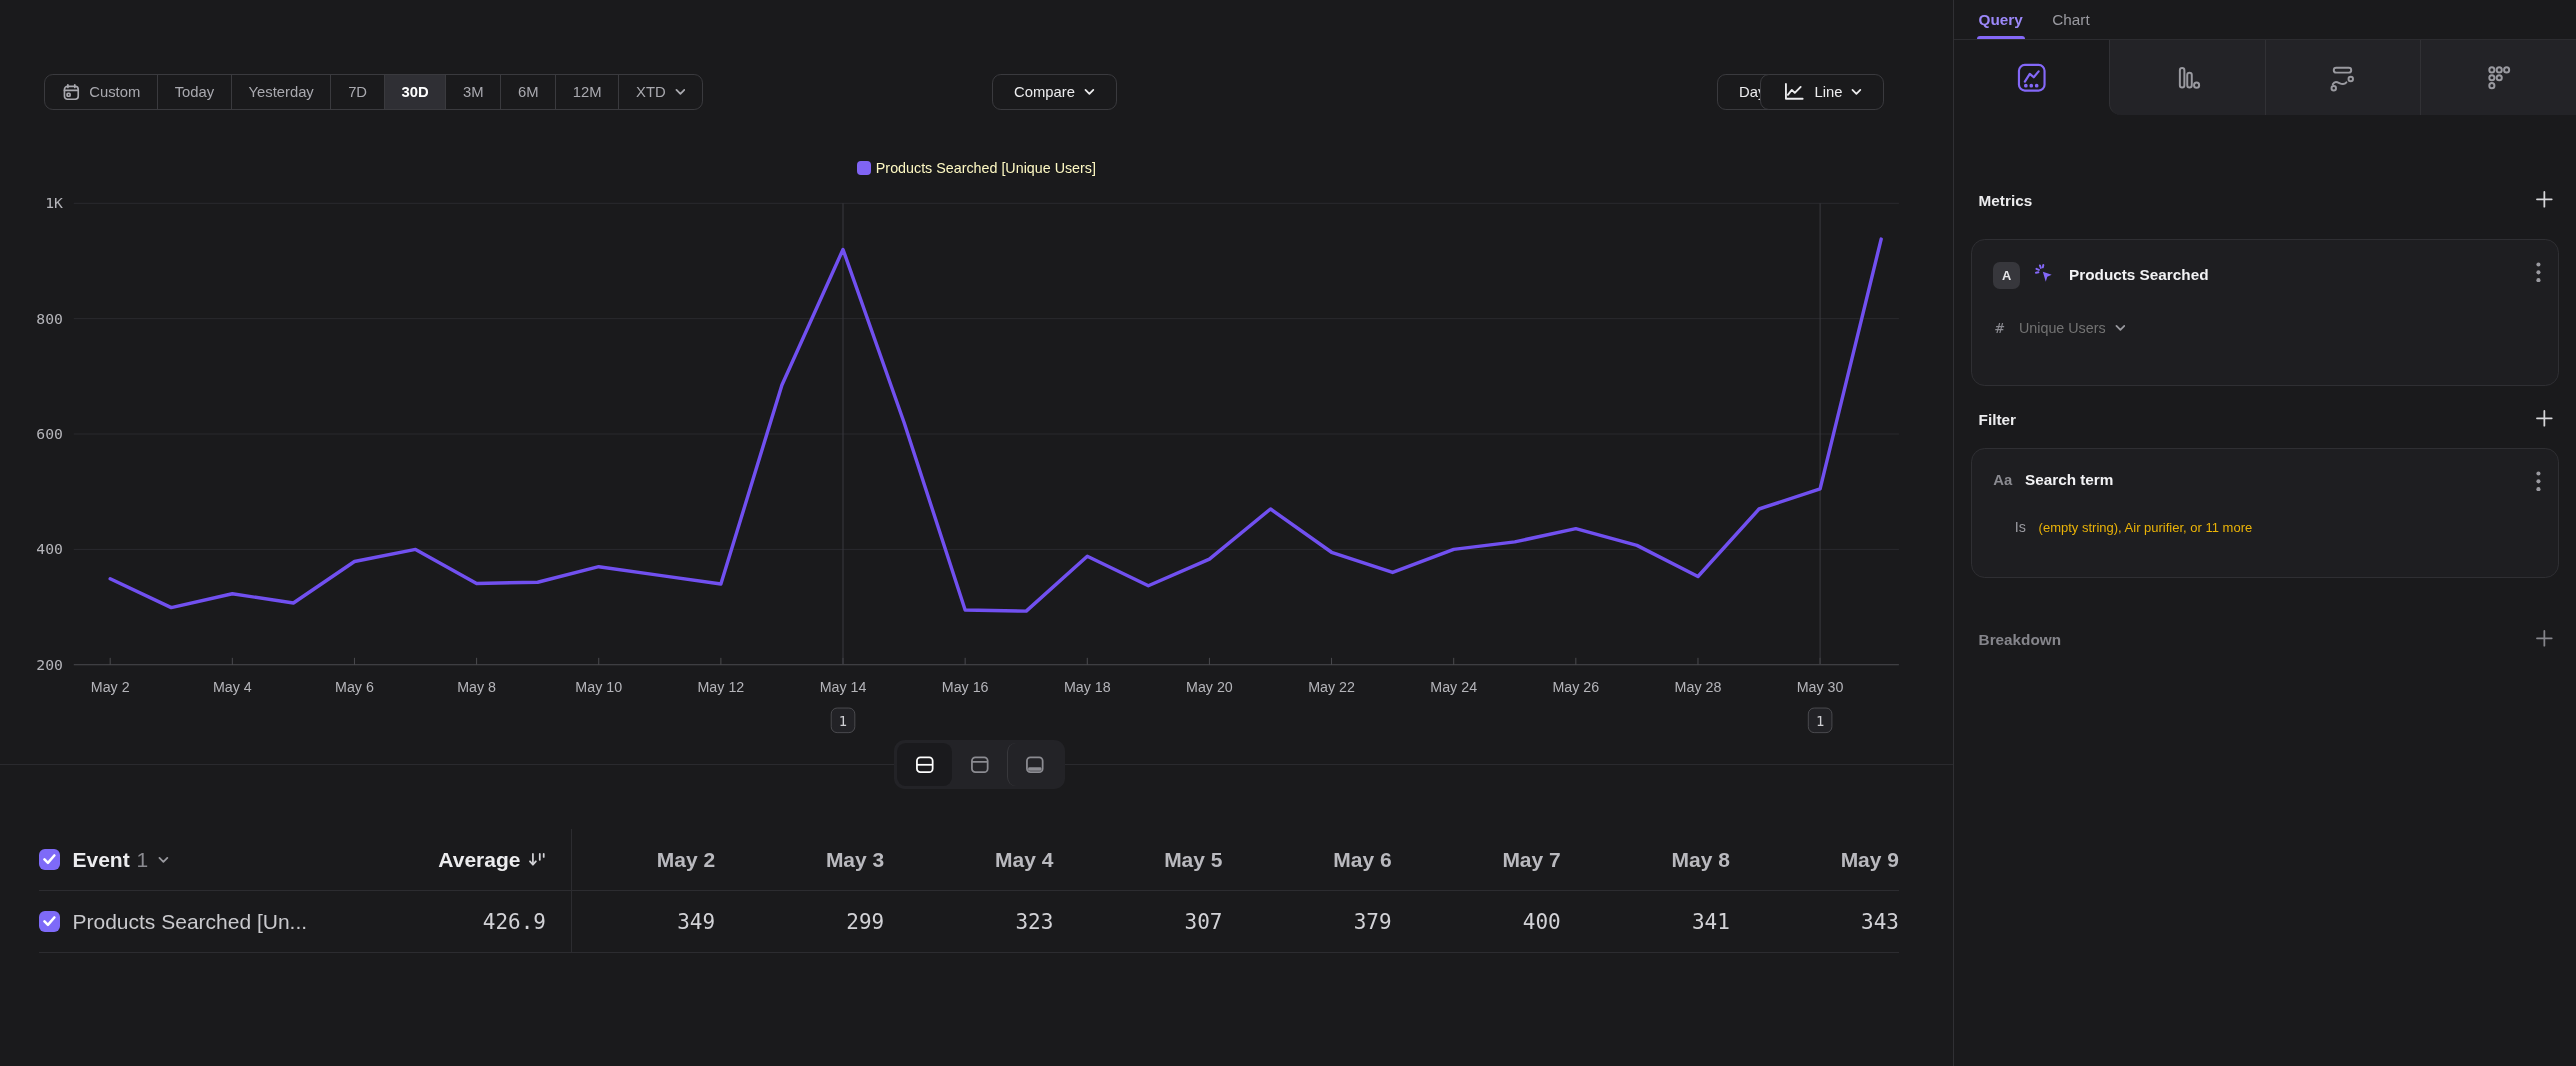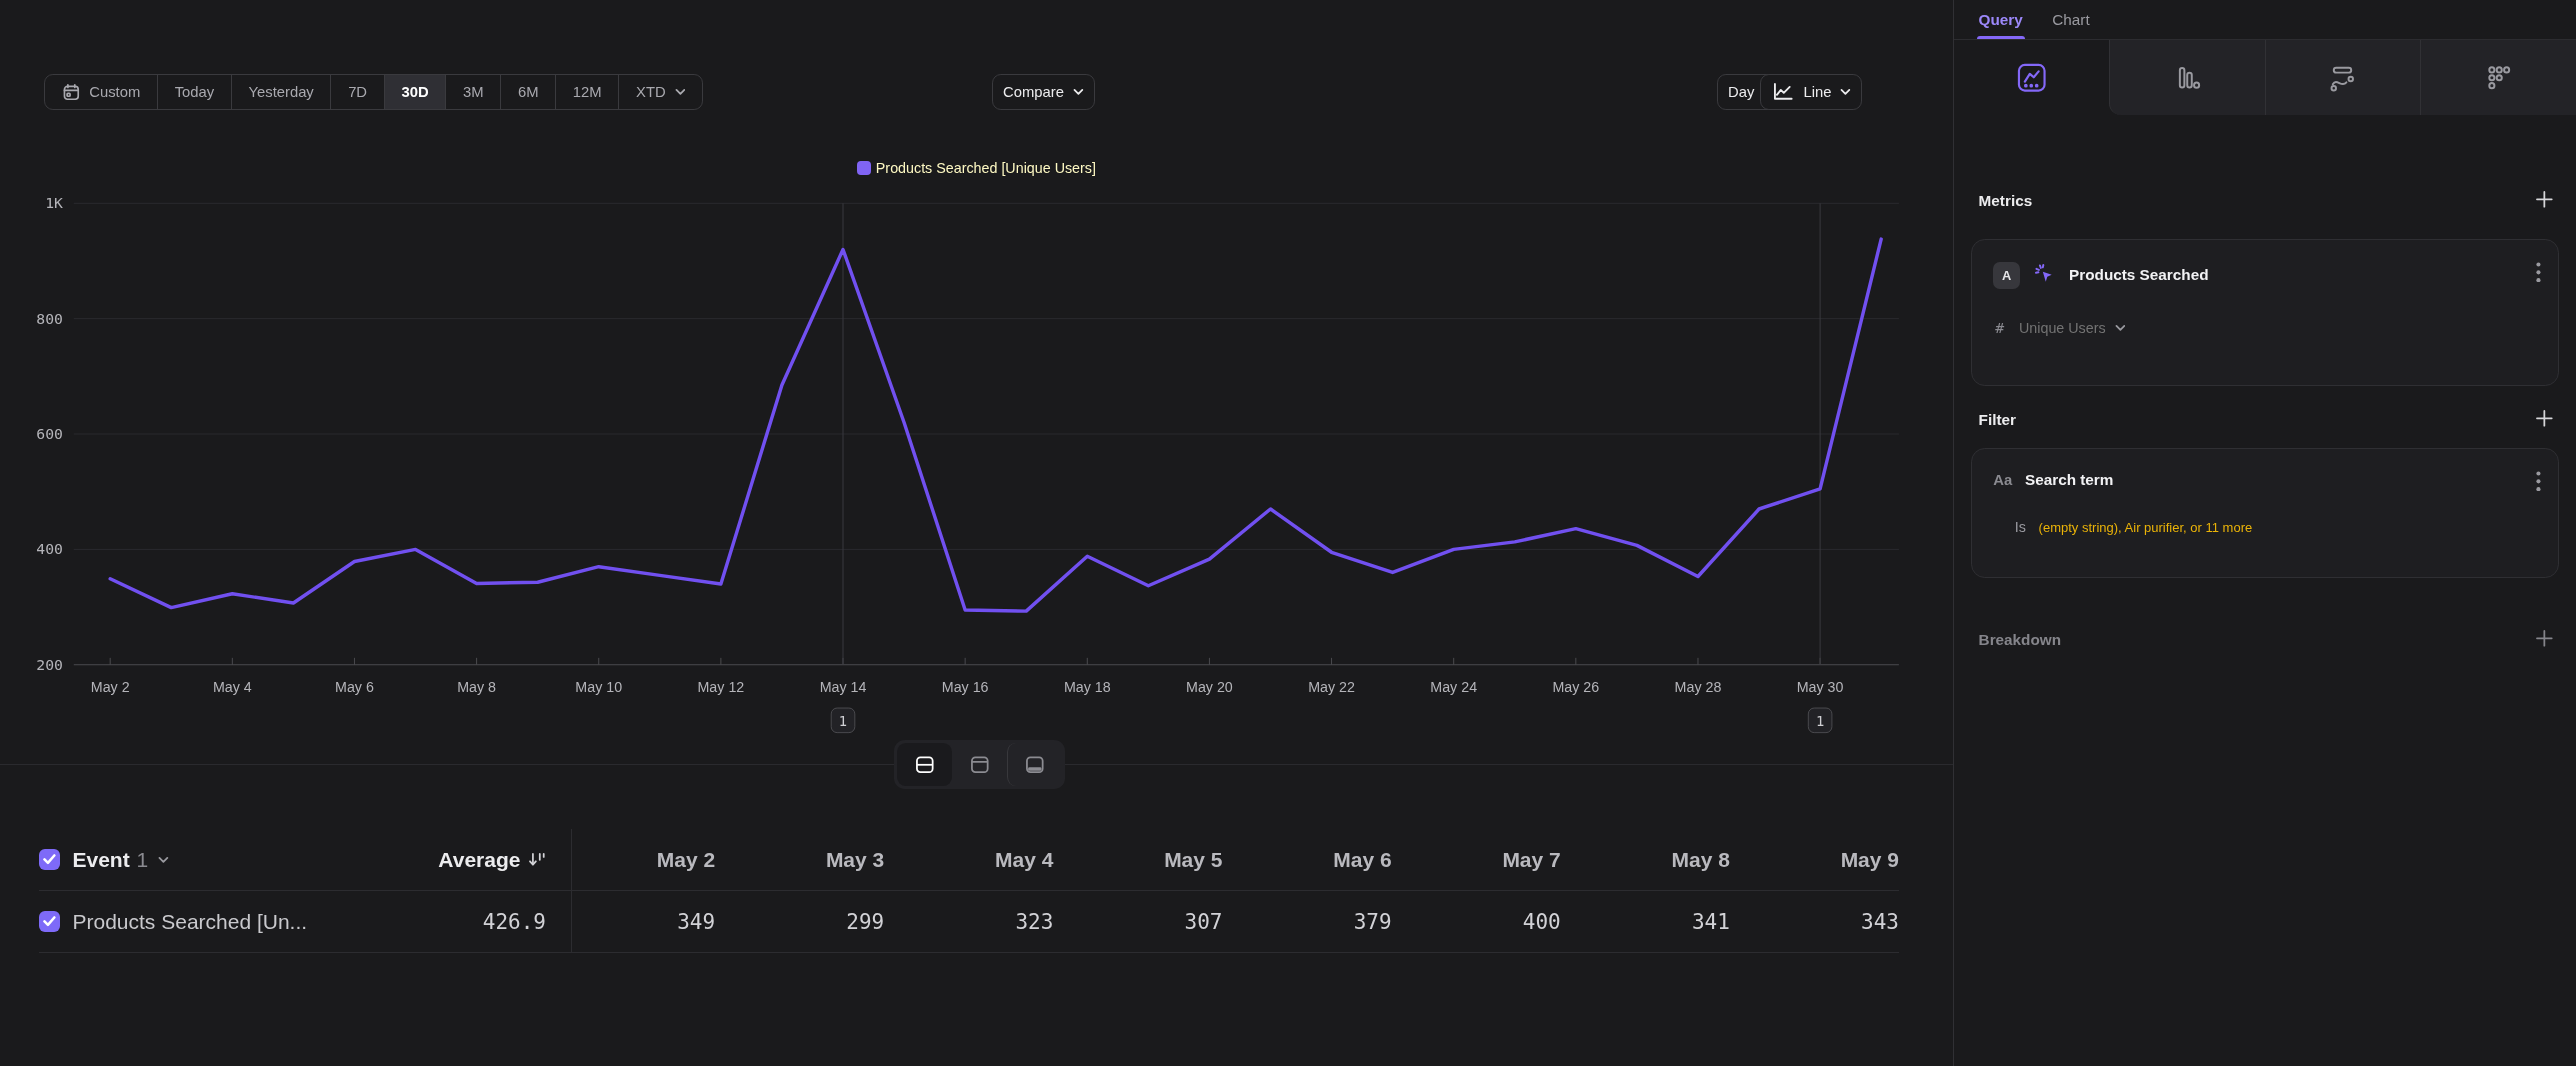--- a/index.html
+++ b/index.html
@@ -23,21 +23,21 @@
   .range-tab {
     display:flex; align-items:center; gap:8.9px; padding:0 16.7px;
     color:#a9a9af; font-size:14.8px; border-right:1px solid #3a3a3e;
     white-space:nowrap; cursor:default;
   }
   .range-tab:last-child { border-right:none; }
   .range-tab.active { background:#2f2f34; color:#ffffff; font-weight:700; }
   .btn {
     position:absolute; top:74px; height:36px;
     border:1px solid #3a3a3e; border-radius:8.9px;
-    display:flex; align-items:center; gap:8.9px; padding:0 10px;
+    display:flex; align-items:center; gap:8.9px; padding:0 21px;
     font-size:14.8px; color:#ececee; background:#1a1a1c; white-space:nowrap;
   }
   #compare-btn { left:992px; }
   #day-btn     { left:1689px;margin-left:28px; }
   #line-btn    { left:1760px; }
   .chev { width:10.8px; height:7.9px; flex:0 0 auto; }
   .chev polyline { fill:none; stroke:currentColor; stroke-width:1.8; stroke-linecap:round; stroke-linejoin:round; }
 
   
   .legend {

